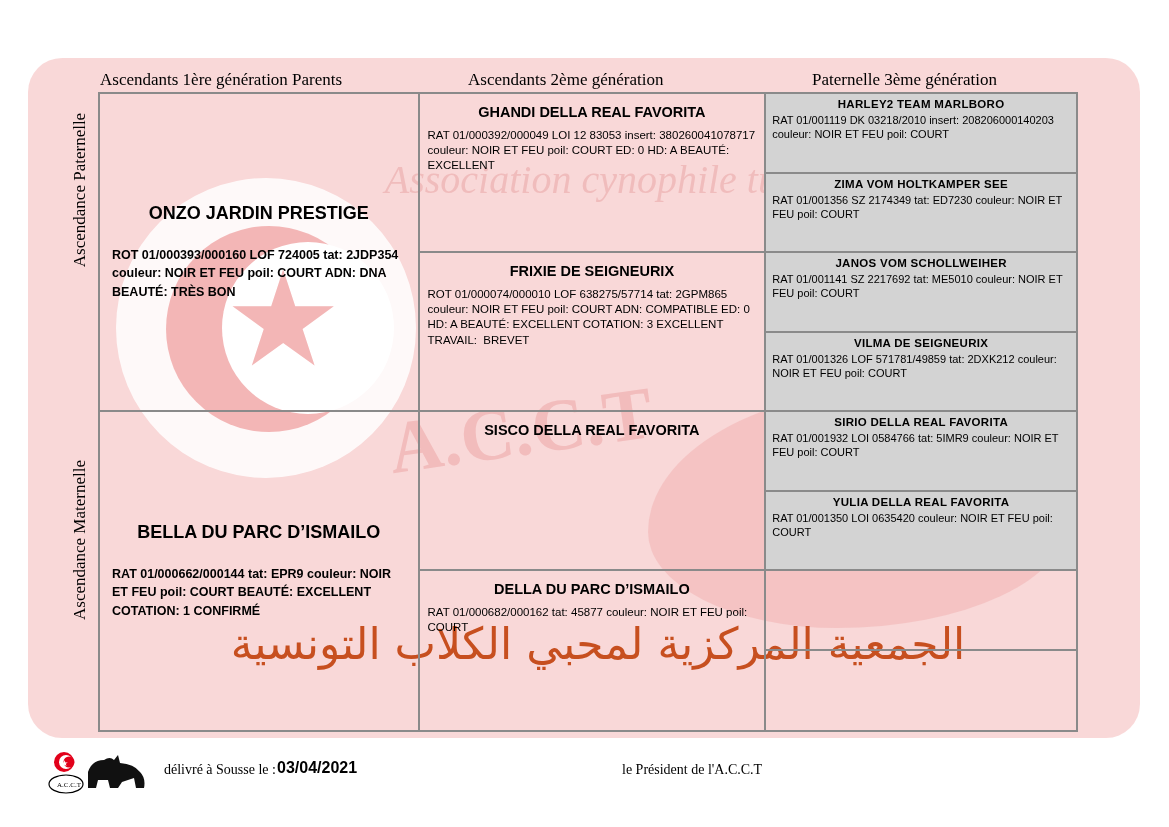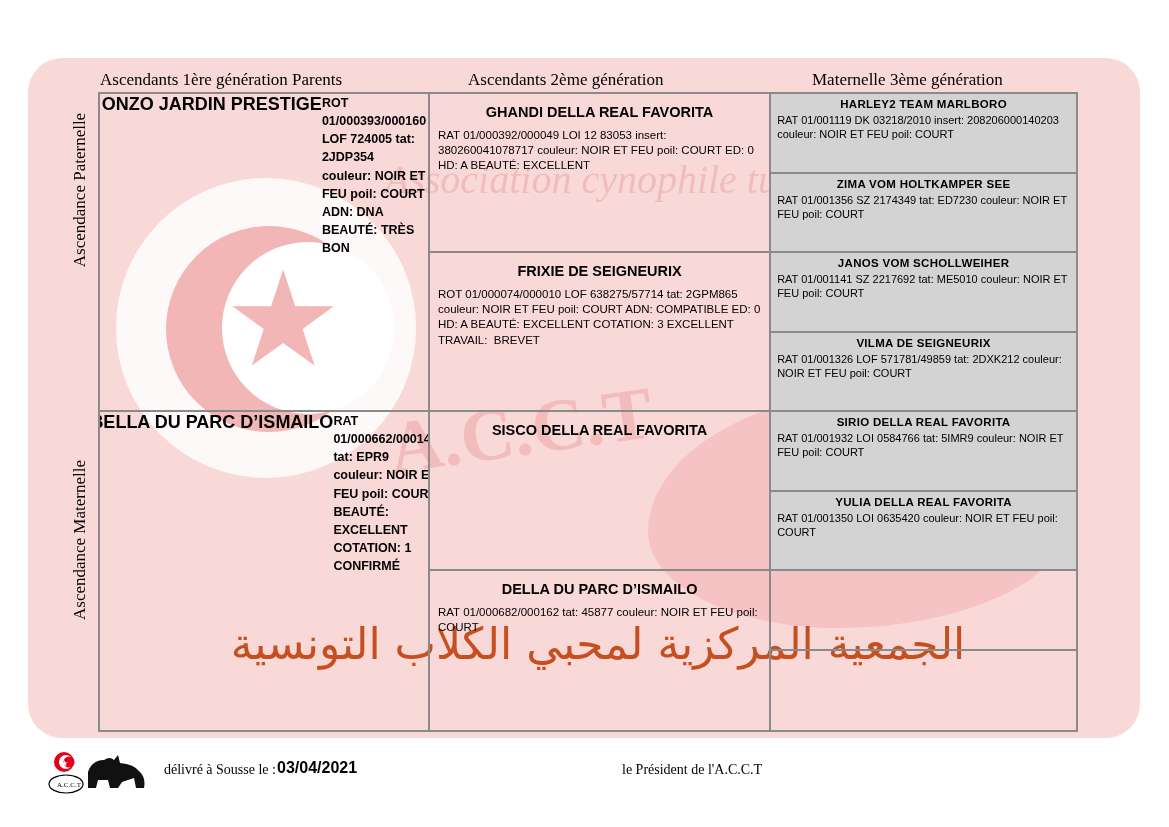--- a/index.html
+++ b/index.html
@@ -116,21 +116,21 @@
     margin-bottom:6px;
     white-space:nowrap;
   }
   .c-body{
     font-size:11.5px;
     line-height:1.32;
     white-space:pre-wrap;
   }
 
   
-  .g1cell{height:50%;display:flex;flex-direction:row;justify-content:center;padding:0 12px;}
+  .g1cell{height:50%;display:flex;flex-direction:column;justify-content:center;padding:0 12px;}
   .g1cell .c-title{font-size:18px;margin-bottom:22px;}
   .g1cell .c-body{font-size:12.5px;font-weight:bold;line-height:1.45;}
   .g1cell.first{border-bottom:2px solid #8a8a8a;}
 
   
   .g2cell{height:25%;border-bottom:2px solid #8a8a8a;box-sizing:border-box;}
   .g2cell:last-child{border-bottom:none;}
   .g2cell .c-title{font-size:14.5px;margin-top:4px;margin-bottom:8px;}
   .g2cell .c-body{font-size:11.5px;}
 
@@ -177,21 +177,21 @@
   <div class="star">★</div>
   <div class="assoc">Association cynophile tunisienne</div>
   <div class="acct">A.C.C.T</div>
   <div class="dog"></div>
   <div class="arabic">الجمعية المركزية لمحبي الكلاب التونسية</div>
 </div>
 
 <div class="gen-headers">
   <span class="g1">Ascendants 1ère génération  Parents</span>
   <span class="g2">Ascendants 2ème génération</span>
-  <span class="g3">Maternelle 3ème génération</span>
+  <span class="g3">Paternelle 3ème génération</span>
 </div>
 
 <div class="side-label" id="side-pat">Ascendance Paternelle</div>
 <div class="side-label" id="side-mat">Ascendance Maternelle</div>
 
 <div id="grid">
 
   <div class="col col1">
     <div class="cell g1cell first">
       <div class="c-title">ONZO JARDIN PRESTIGE</div>

